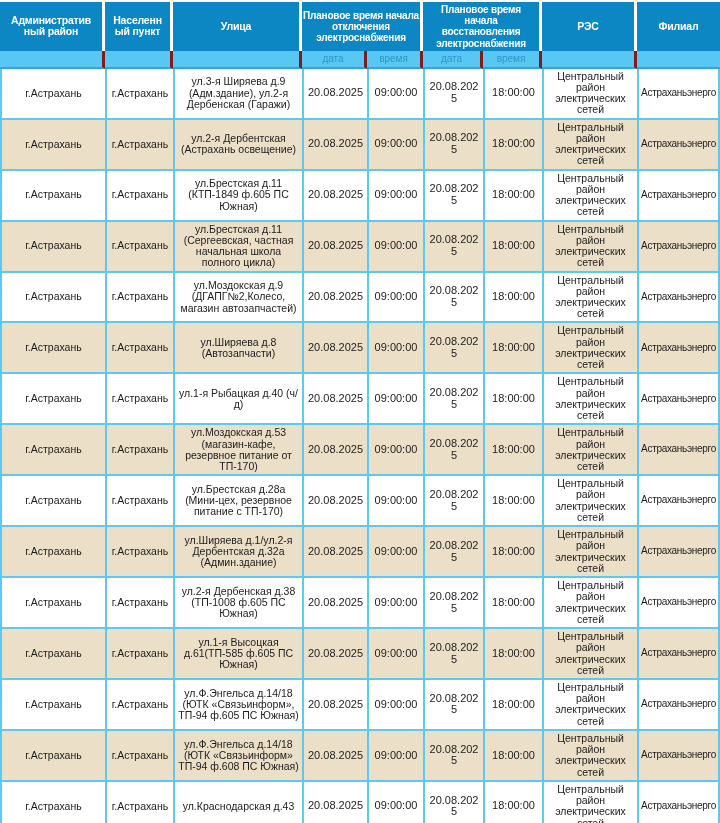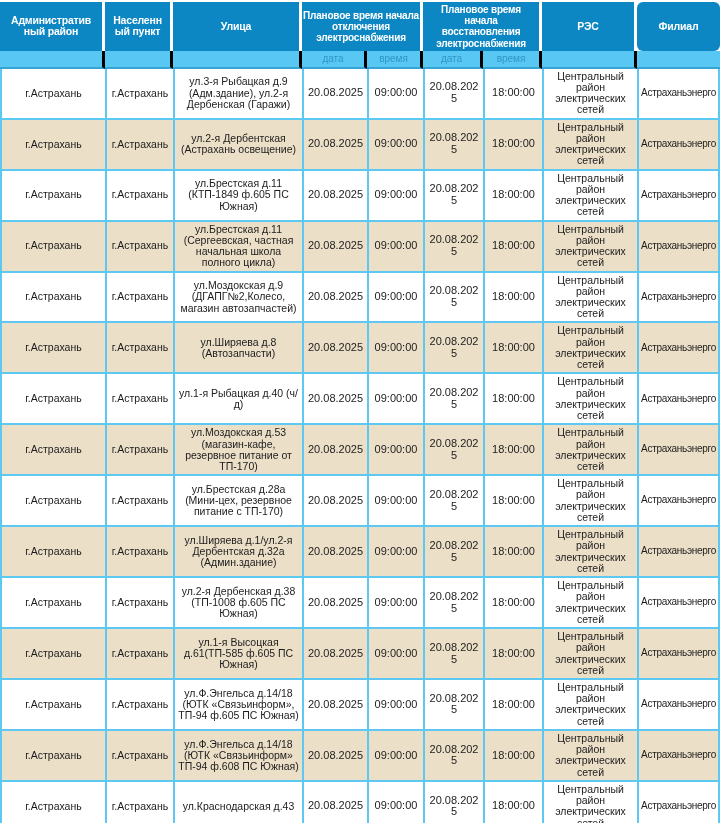--- a/index.html
+++ b/index.html
@@ -25,32 +25,32 @@
     background: #0d87c4;
     color: #ffffff;
     font-size: 10.5px;
     font-weight: 700;
     letter-spacing: -0.2px;
     line-height: 1.12;
     height: 42px;
     padding: 2px 8px;
     border-right: 3px solid #ffffff;
   }
-  thead tr.main-header th:last-child { border-right: none; border-radius: 6px; }
+  thead tr.main-header th:last-child { border-right: none; }
   thead tr.main-header th.span-col { font-size: 10px; padding: 2px 1px; }
 
   
   thead tr.sub-header th {
     background: #59c7f3;
     color: #2e96c8;
     font-size: 10px;
     font-weight: 400;
     height: 18px;
     padding: 1px;
-    border-right: 3px solid #000000;
+    border-right: 3px solid #7f1d1d;
     border-bottom: 2px solid #35a3d4;
   }
   thead tr.sub-header th:last-child { border-right: none; }
 
   
   tbody td {
     background: #ffffff;
     border-left: 2px solid #5dc9f2;
     border-bottom: 2px solid #5dc9f2;
     font-size: 10.5px;
@@ -106,21 +106,21 @@
       <th>дата</th>
       <th>время</th>
       <th></th>
       <th></th>
     </tr>
   </thead>
   <tbody>
       <tr>
     <td class="cell-district">г.Астрахань</td>
     <td class="cell-settlement">г.Астрахань</td>
-    <td class="cell-street">ул.3-я Рыбацкая д.9 (Адм.здание), ул.2-я Дербенская (Гаражи)</td>
+    <td class="cell-street">ул.3-я Ширяева д.9 (Адм.здание), ул.2-я Дербенская (Гаражи)</td>
     <td class="cell-num">20.08.2025</td>
     <td class="cell-num">09:00:00</td>
     <td class="cell-num">20.08.2025</td>
     <td class="cell-num">18:00:00</td>
     <td class="cell-res">Центральный район электрических сетей</td>
     <td class="cell-branch">Астраханьэнерго</td>
   </tr>
       <tr>
     <td class="cell-district">г.Астрахань</td>
     <td class="cell-settlement">г.Астрахань</td>

